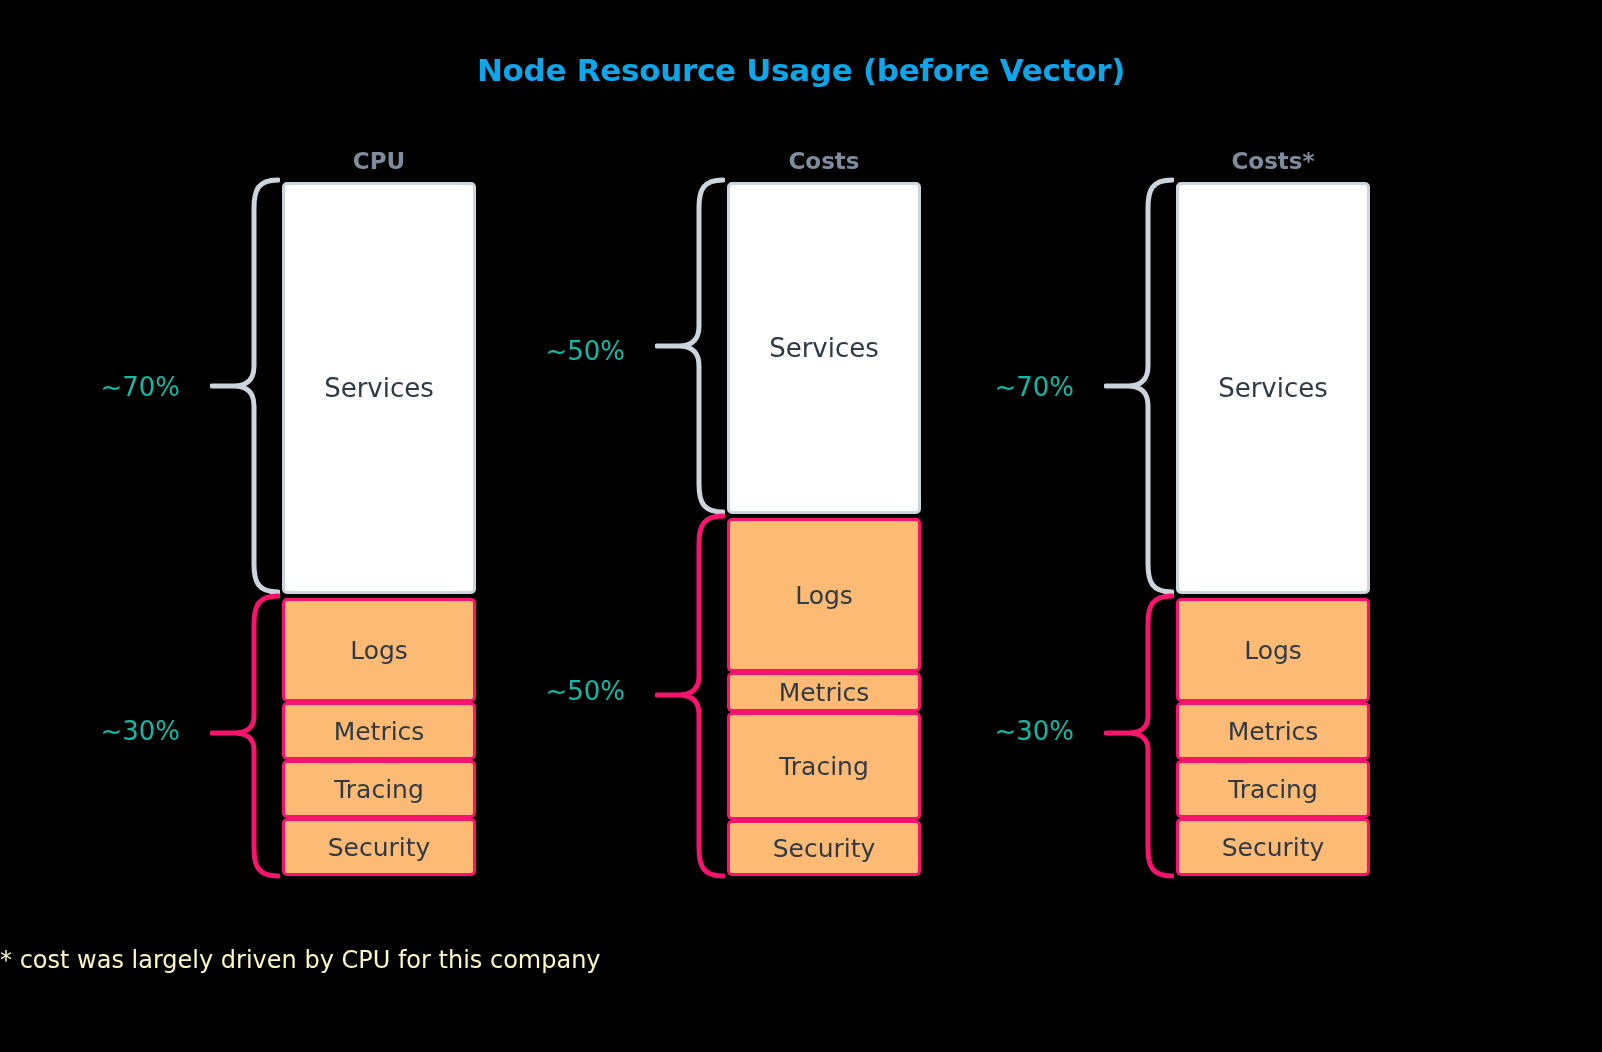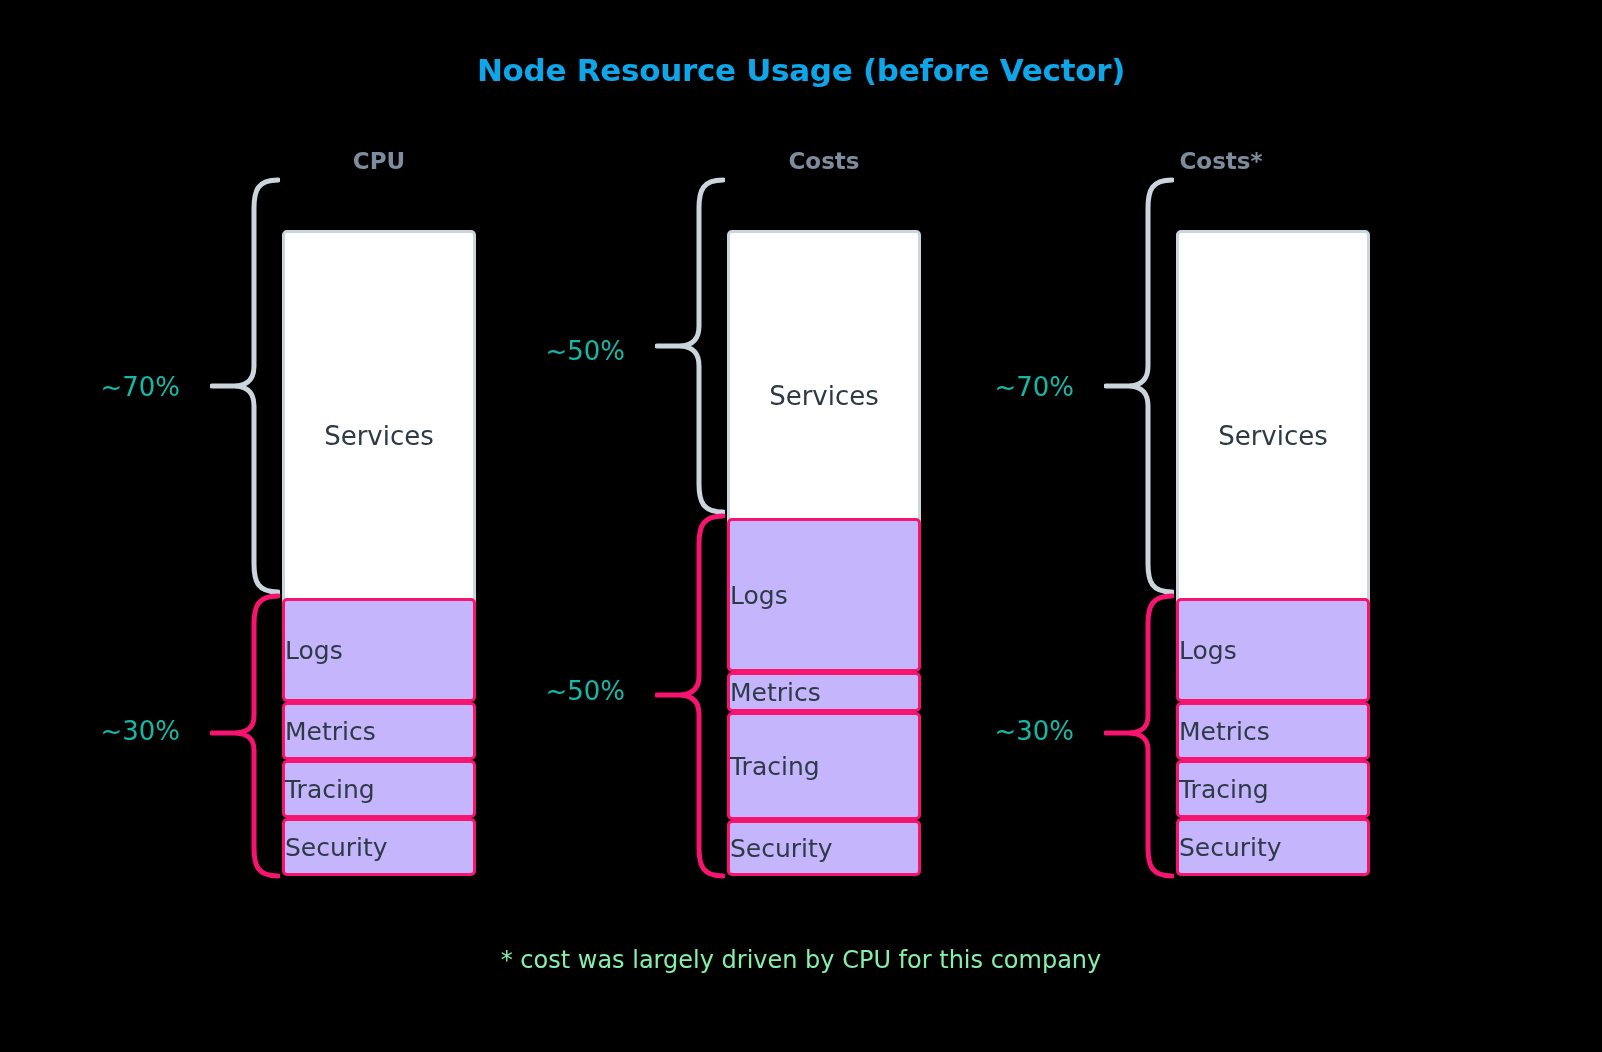--- a/index.html
+++ b/index.html
@@ -27,23 +27,23 @@
     letter-spacing: -0.3px;
     color: #0ea5e9;
     font-family: "DejaVu Sans", sans-serif;
   }
 
   .footnote {
     position: absolute;
     left: 0;
     top: 946px;
     width: 1602px;
-    text-align: center;
+    text-align: left;
     font-size: 24px;
-    color: #86efac;
+    color: #fef9c3;
     font-family: "DejaVu Sans", sans-serif;
   }
 
   .column {
     position: absolute;
     top: 0;
   }
 
   .col-header {
     position: absolute;
@@ -56,35 +56,35 @@
 
   .services-box {
     position: absolute;
     background: #ffffff;
     border: 3px solid #cbd5dd;
     border-radius: 5px;
     box-sizing: border-box;
     display: flex;
     align-items: center;
     justify-content: center;
-    margin-top: 48px;
   }
   .services-label {
     font-size: 26px;
     color: #2e3a46;
   }
 
   .seg {
     position: absolute;
-    background: #c4b5fd;
+    background: #fdba74;
     border: 3px solid #f6146e;
     border-radius: 5px;
     box-sizing: border-box;
     display: flex;
     align-items: center;
+    justify-content: center;
   }
   .seg-label {
     font-size: 25px;
     color: #2e3a46;
     white-space: nowrap;
   }
 
   .pct-label {
     position: absolute;
     font-size: 26px;
@@ -165,21 +165,21 @@
     </div>
     <div class="seg" style="left:727px; top:712px; width:194px; height:108px;">
       <span class="seg-label">Tracing</span>
     </div>
     <div class="seg" style="left:727px; top:820px; width:194px; height:56px;">
       <span class="seg-label">Security</span>
     </div>
   </div>
 
   <div class="column">
-    <div class="col-header" style="left:1124px; top:148px; width:194px;">Costs*</div>
+    <div class="col-header" style="left:1176px; top:148px; width:194px;">Costs*</div>
 
     <svg class="brace" style="left:1104px; top:176px;" width="70" height="420" viewBox="0 0 70 420">
       <path d="M68 4 C48 4 44 14 44 32 L44 190 C44 203 38 209 26 210 C38 211 44 217 44 230 L44 388 C44 406 48 416 68 416" fill="none" stroke="#cbd5dd" stroke-width="5" stroke-linecap="round"></path>
       <path d="M26 210 L2 210" fill="none" stroke="#cbd5dd" stroke-width="5" stroke-linecap="round"></path>
     </svg>
     <div class="pct-label" style="left:914px; top:372px; width:160px;">~70%</div>
 
     <svg class="brace" style="left:1104px; top:592px;" width="70" height="288" viewBox="0 0 70 288">
       <path d="M68 4 C48 4 44 14 44 32 L44 124 C44 135 38 140 26 141 C38 142 44 147 44 158 L44 256 C44 274 48 284 68 284" fill="none" stroke="#f6146e" stroke-width="5" stroke-linecap="round"></path>
       <path d="M26 141 L2 141" fill="none" stroke="#f6146e" stroke-width="5" stroke-linecap="round"></path>

